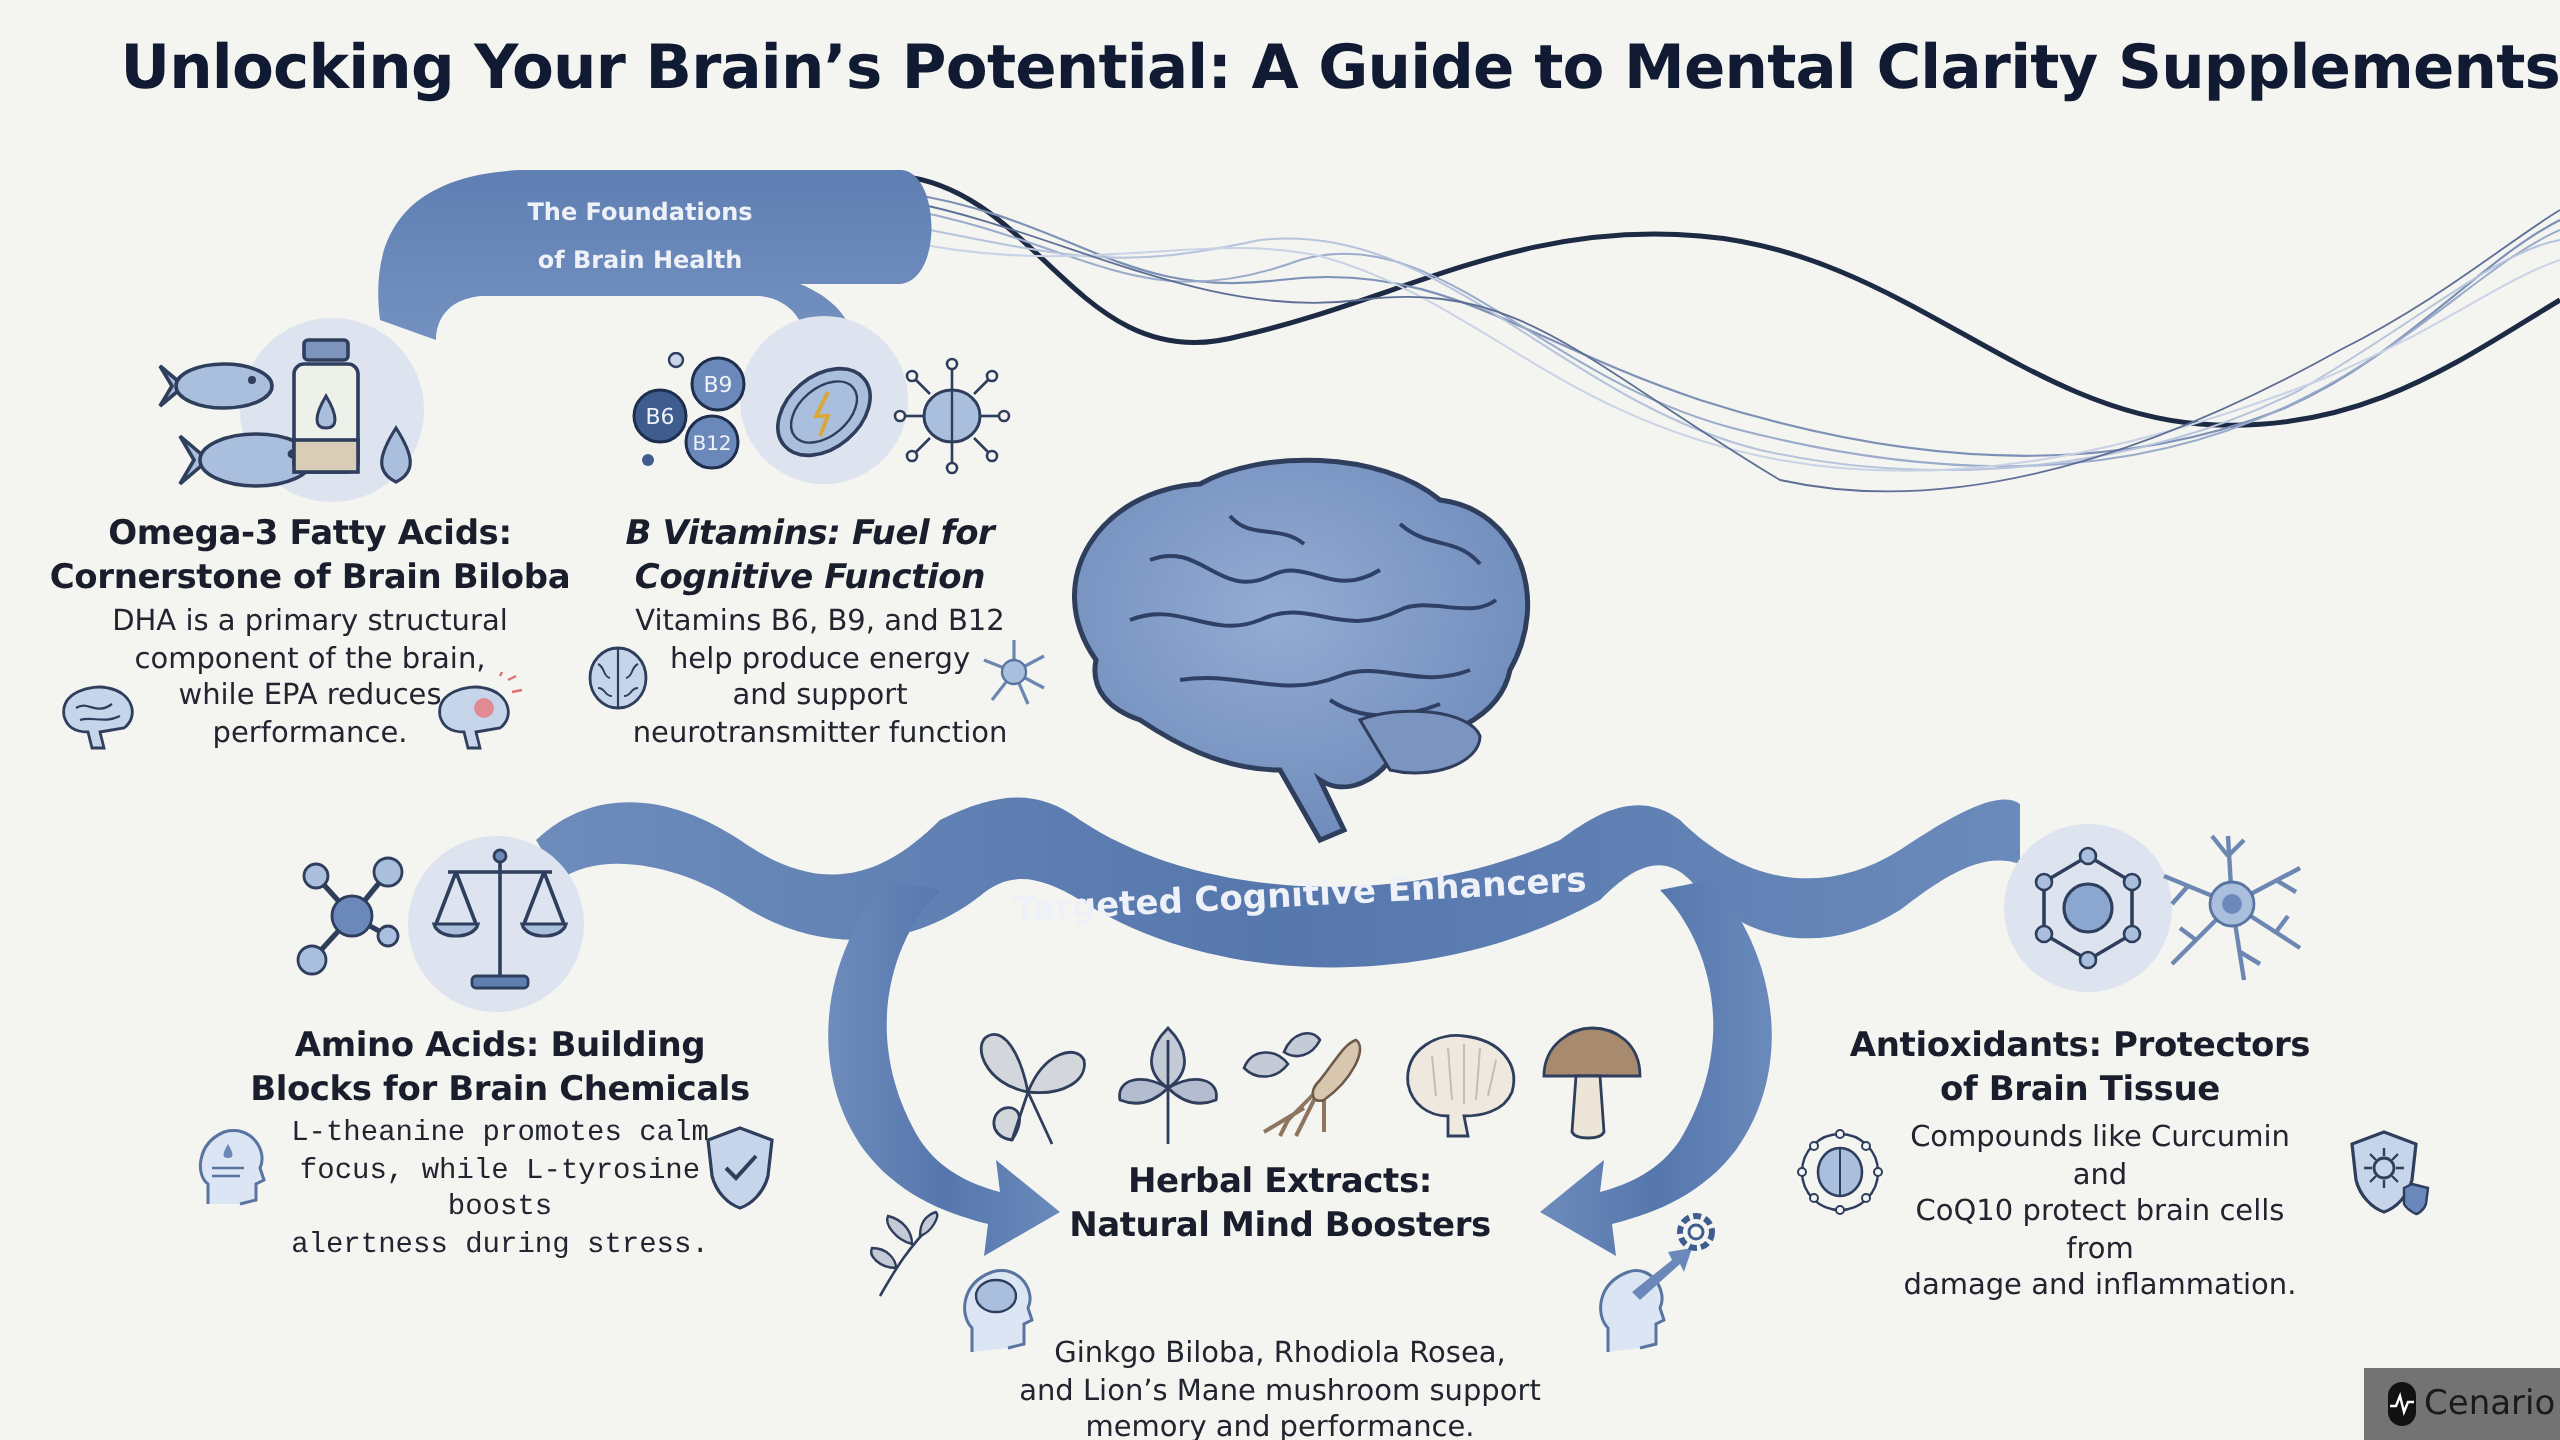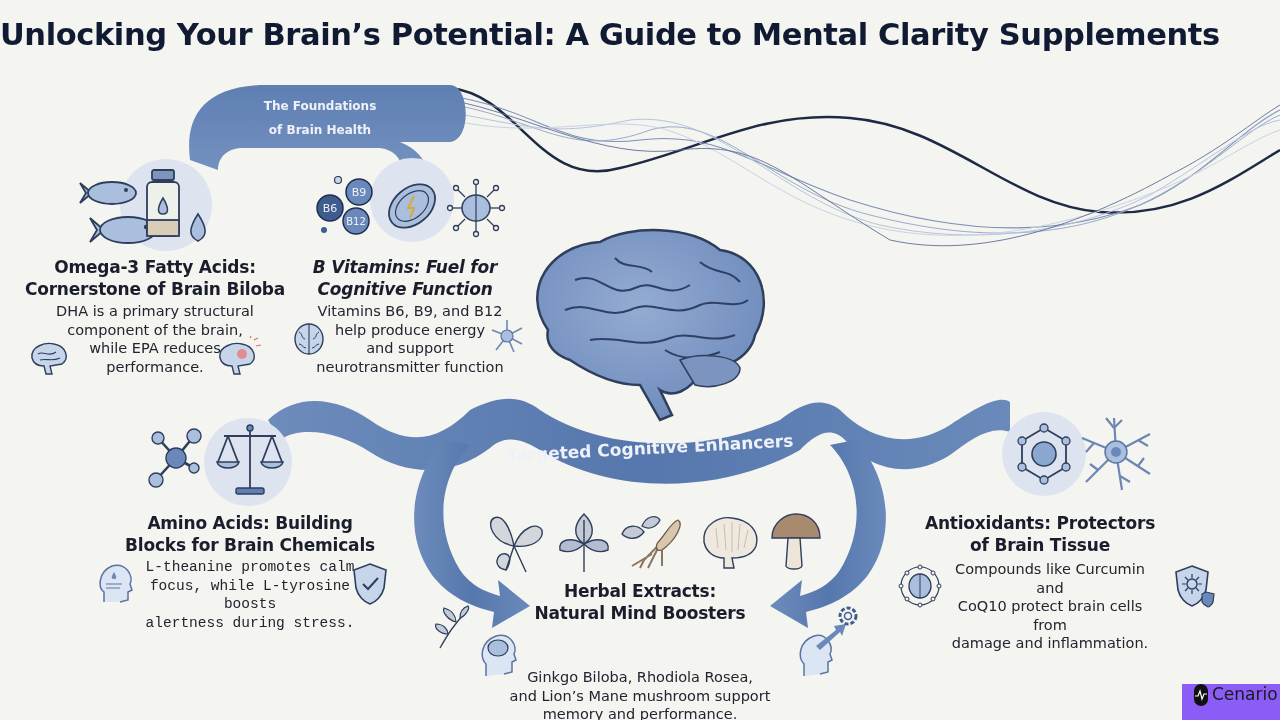--- a/index.html
+++ b/index.html
@@ -6,39 +6,39 @@
   body {
     width: 1280px; height: 720px; overflow: hidden;
     background: #f4f4f0;
     font-family: "DejaVu Sans", sans-serif;
     color: #1a1d2b;
     position: relative;
   }
   #bg-svg { position: absolute; left: 0; top: 0; }
   .title {
     position: absolute; left: 0; top: 17px; width: 1280px;
-    text-align: left; font-weight: bold; font-size: 30.5px;
+    text-align: right; font-weight: bold; font-size: 30.5px;
     color: #111a33; letter-spacing: -0.4px;
   }
   .ribbon-label {
     position: absolute; color: #eef2f8; font-weight: bold;
     text-align: center; font-size: 12px; line-height: 24px;
   }
   .sec-title {
     position: absolute; text-align: center; font-weight: bold;
     font-size: 17px; line-height: 22px; color: #1a1d2b; letter-spacing: -0.2px;
   }
   .sec-body {
     position: absolute; text-align: center; font-size: 14.5px;
     line-height: 18.5px; color: #22252f;
   }
   .icon { position: absolute; }
   .logo {
     position: absolute; right: 0; bottom: 0; width: 98px; height: 36px;
-    background: #8b5cf6; display: flex; gap: 4px;
+    background: #737373; display: flex; align-items: center; gap: 4px;
     padding-left: 12px; box-sizing: border-box;
   }
   .logo-text { font-size: 17px; color: #1a1a1a; }
 </style>
 </head>
 <body>
 
 <svg id="bg-svg" width="1280" height="720" viewBox="0 0 1280 720">
   <defs>
     <linearGradient id="ribGrad" x1="0" y1="0" x2="1" y2="0">

